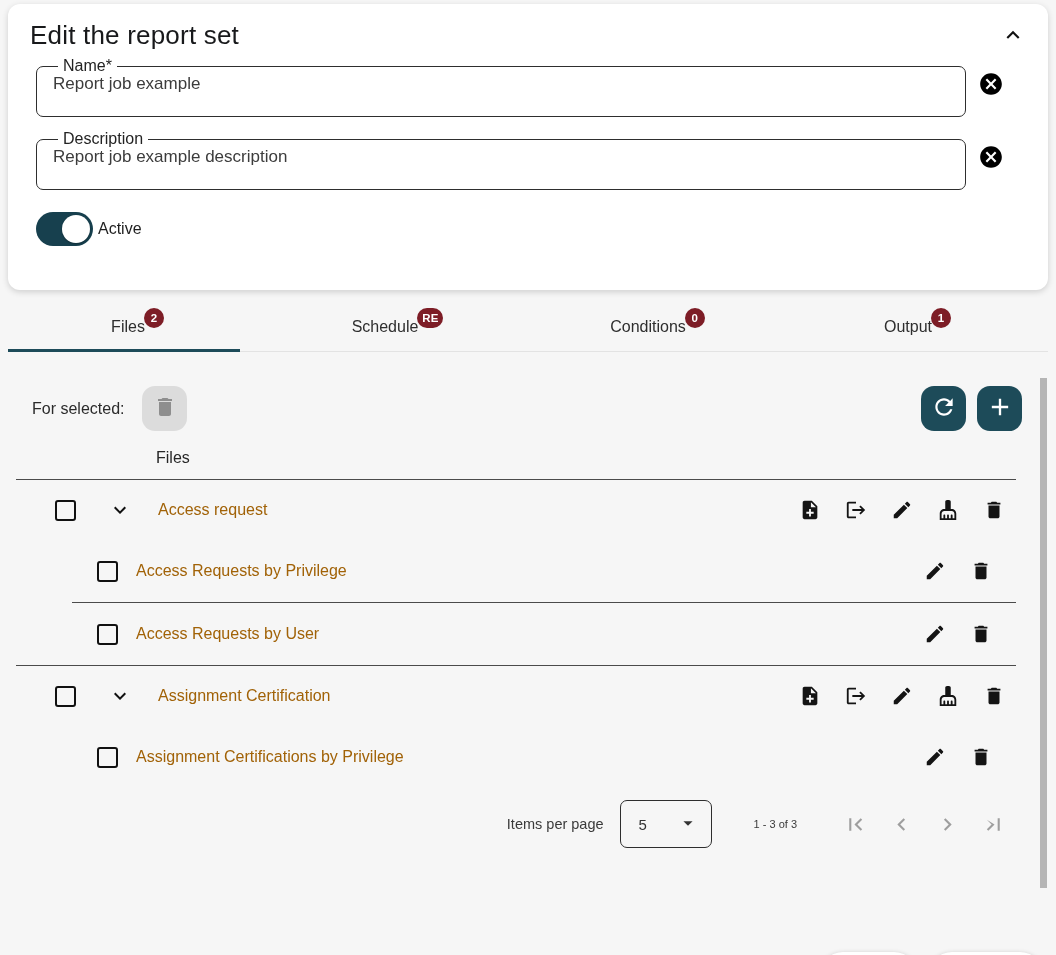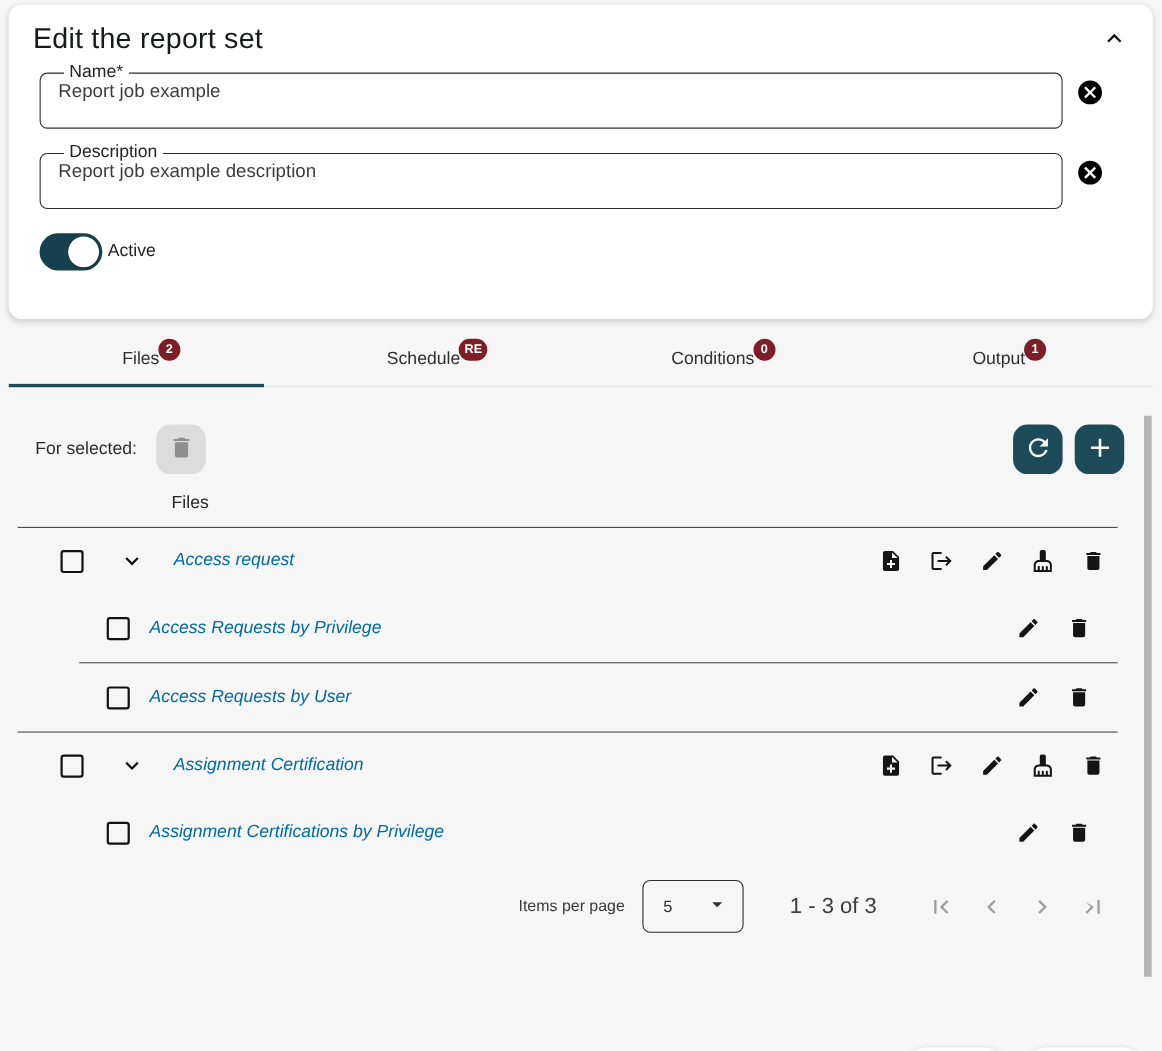--- a/index.html
+++ b/index.html
@@ -100,38 +100,38 @@
   .row { display:flex; align-items:center; height:60px; }
   .row.group { padding-left:39px; padding-right:11px; }
   .row.child { padding-left:81px; padding-right:24px; height:62px; }
   .divider-full { border-top:1px solid #4b4b4b; }
   .divider-indent { border-top:1px solid #4b4b4b; margin-left:56px; }
   .cb {
     width:21px; height:21px; border:2.6px solid #111; border-radius:3px;
     background:transparent; cursor:pointer; flex:0 0 auto;
   }
   .chev-btn { background:none; border:none; color:#111; cursor:pointer; margin-left:32px; line-height:0; }
-  .rlabel { font-size:16px; color:#0369a1; margin-left:26px;font-style:italic; }
+  .rlabel { font-size:16px; color:#a16207; margin-left:26px; }
   .row.child .rlabel { margin-left:18px; }
   .actions { margin-left:auto; display:flex; align-items:center; gap:24px; }
   .action-btn { background:none; border:none; color:#141414; cursor:pointer; line-height:0; padding:0; }
 
   
   .pagination {
     position:absolute; left:16px; top:793px; width:1000px; height:62px;
     display:flex; align-items:center; justify-content:flex-end;
   }
   .ipp-label { font-size:14.5px; color:#3a3a3a; }
   .page-size {
     width:92px; height:48px; border:1.6px solid #2e2e2e; border-radius:7px;
     margin-left:16px; display:flex; align-items:center; cursor:pointer;
     background:transparent; padding:0 12px 0 18px;
     font-size:15px; color:#333; justify-content:space-between;
   }
-  .range { font-size:20px; color:#3a3a3a; margin-left:42px; }
+  .range { font-size:11px; color:#3a3a3a; margin-left:42px; }
   .pager { display:flex; align-items:center; gap:21px; margin-left:46px; margin-right:10px; }
   .pager button { background:none; border:none; color:#9e9e9e; line-height:0; padding:0; cursor:default; }
 
   
   .footer {
     position:absolute; right:13px; top:905px;
     display:flex; gap:12px;
   }
   .pill-btn {
     height:46px; padding:0 29px; border:none; border-radius:23px;

